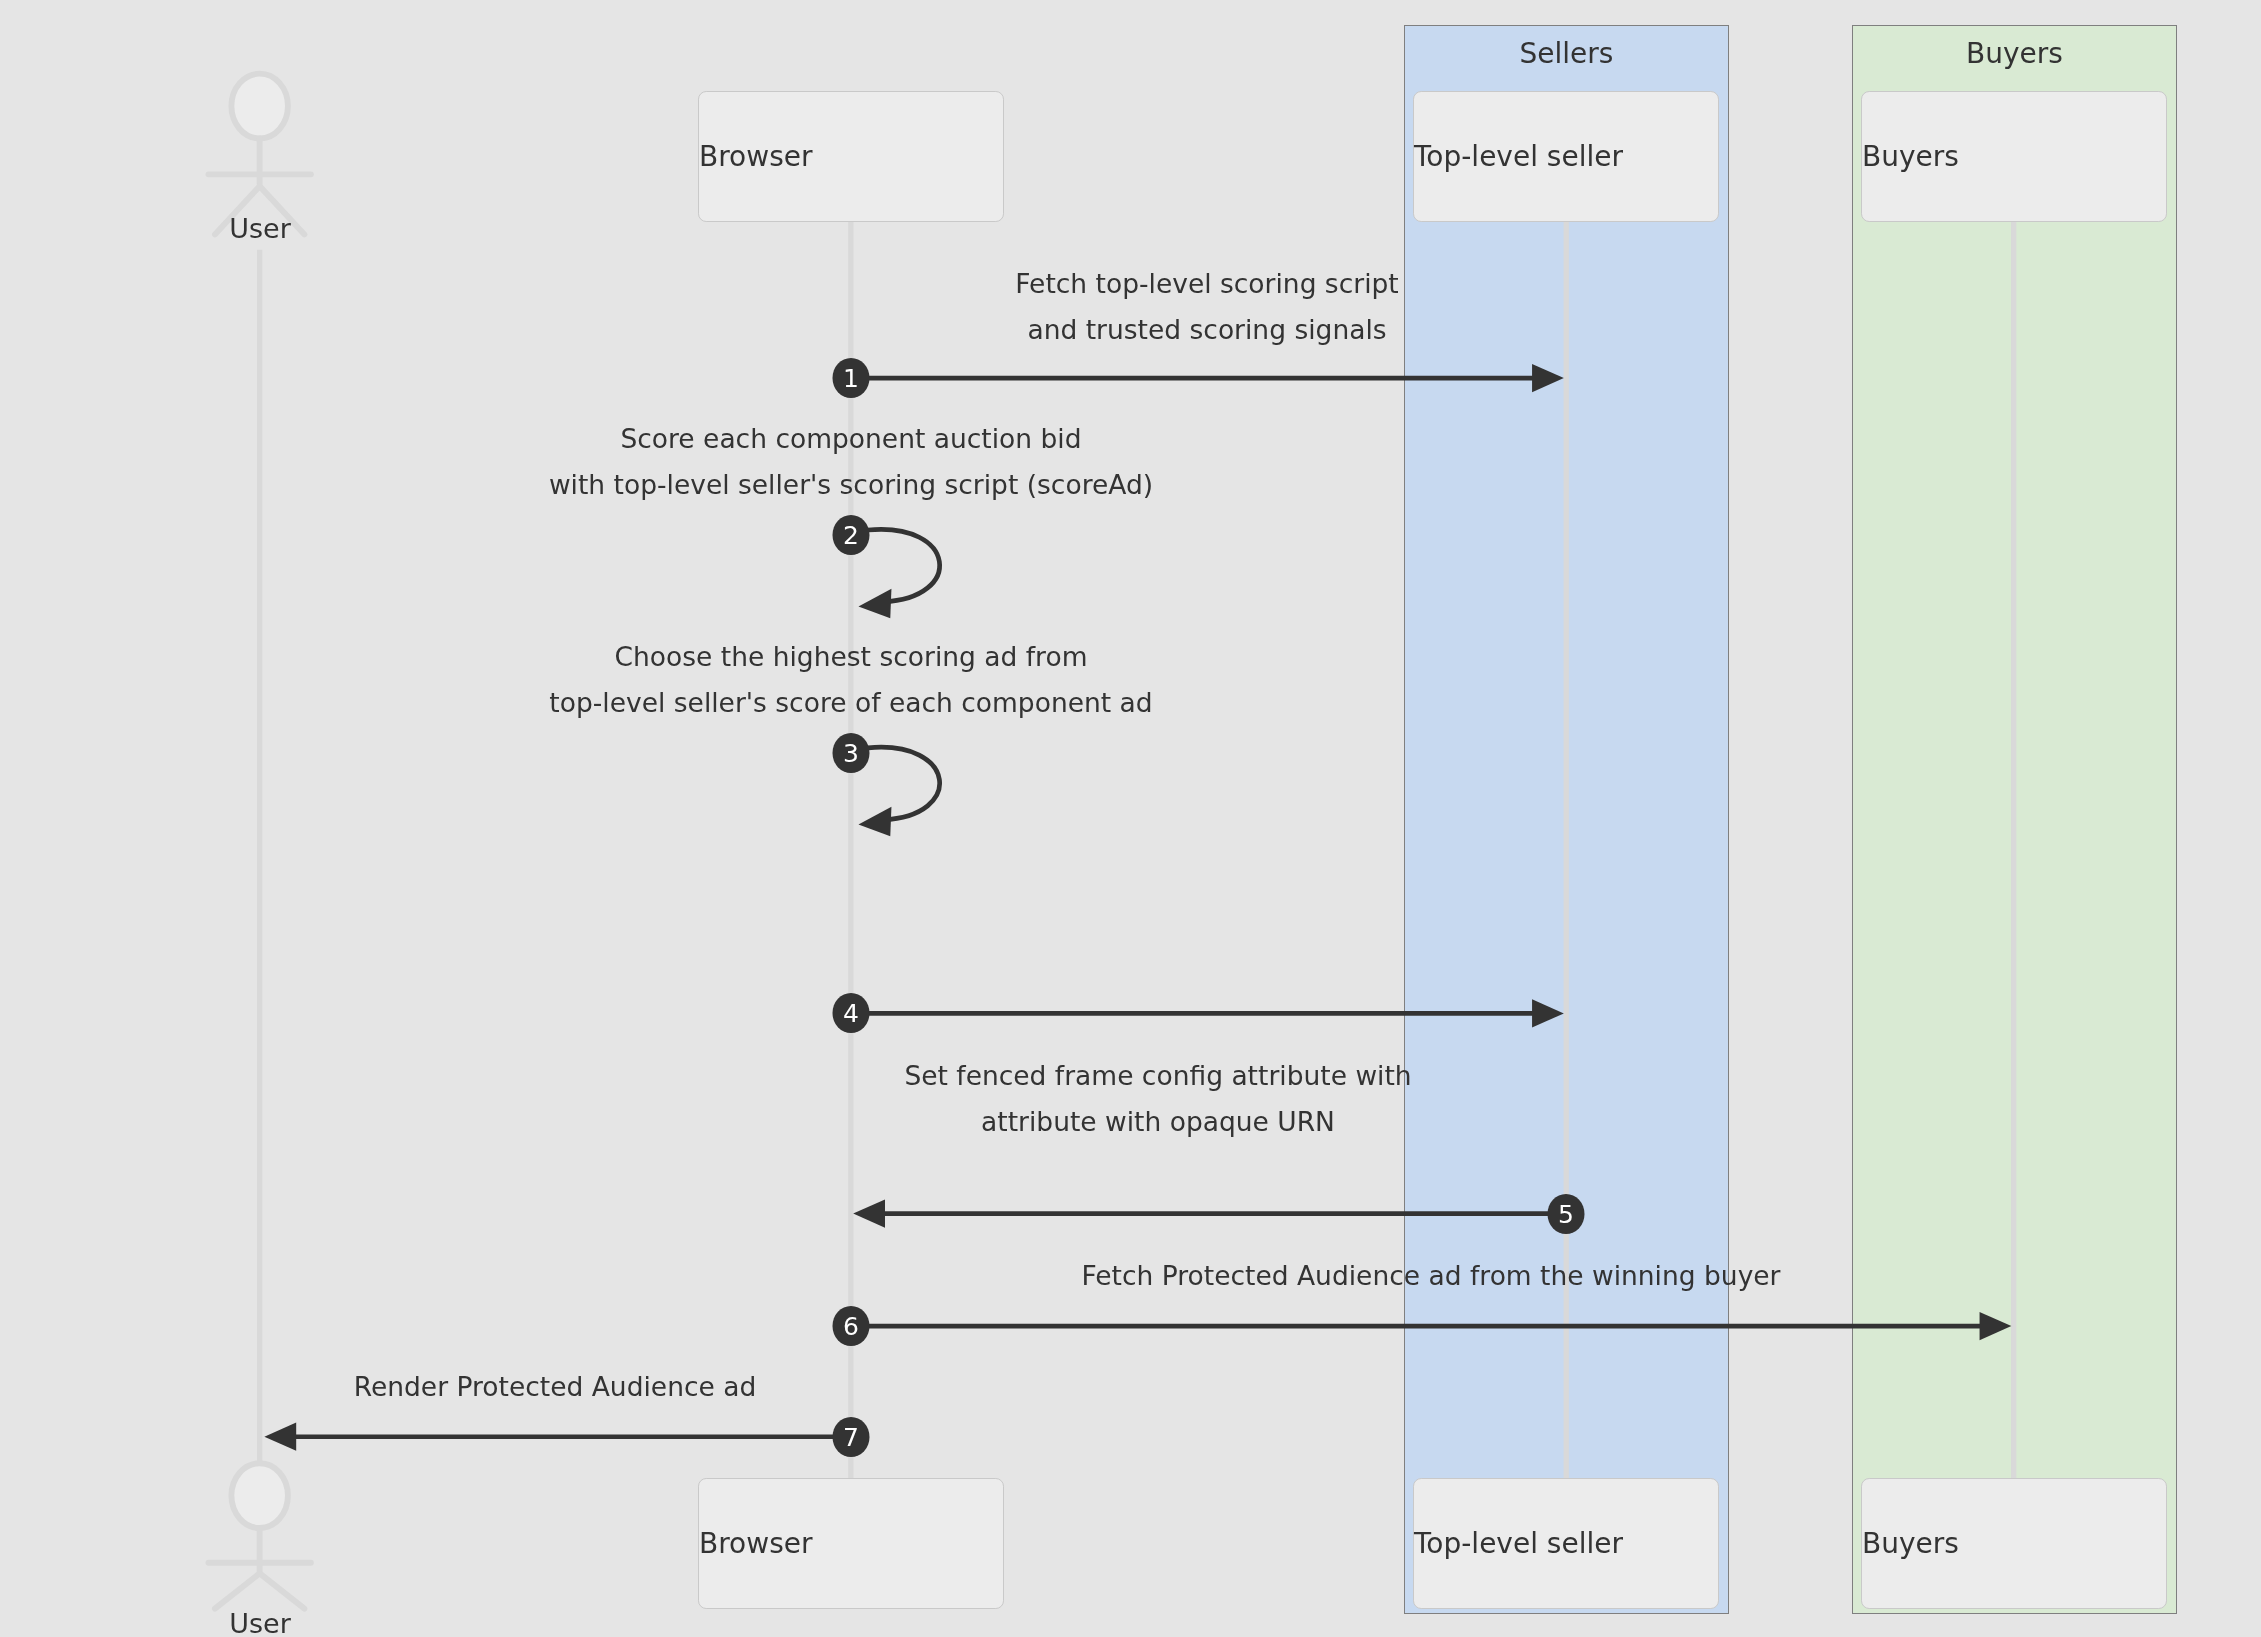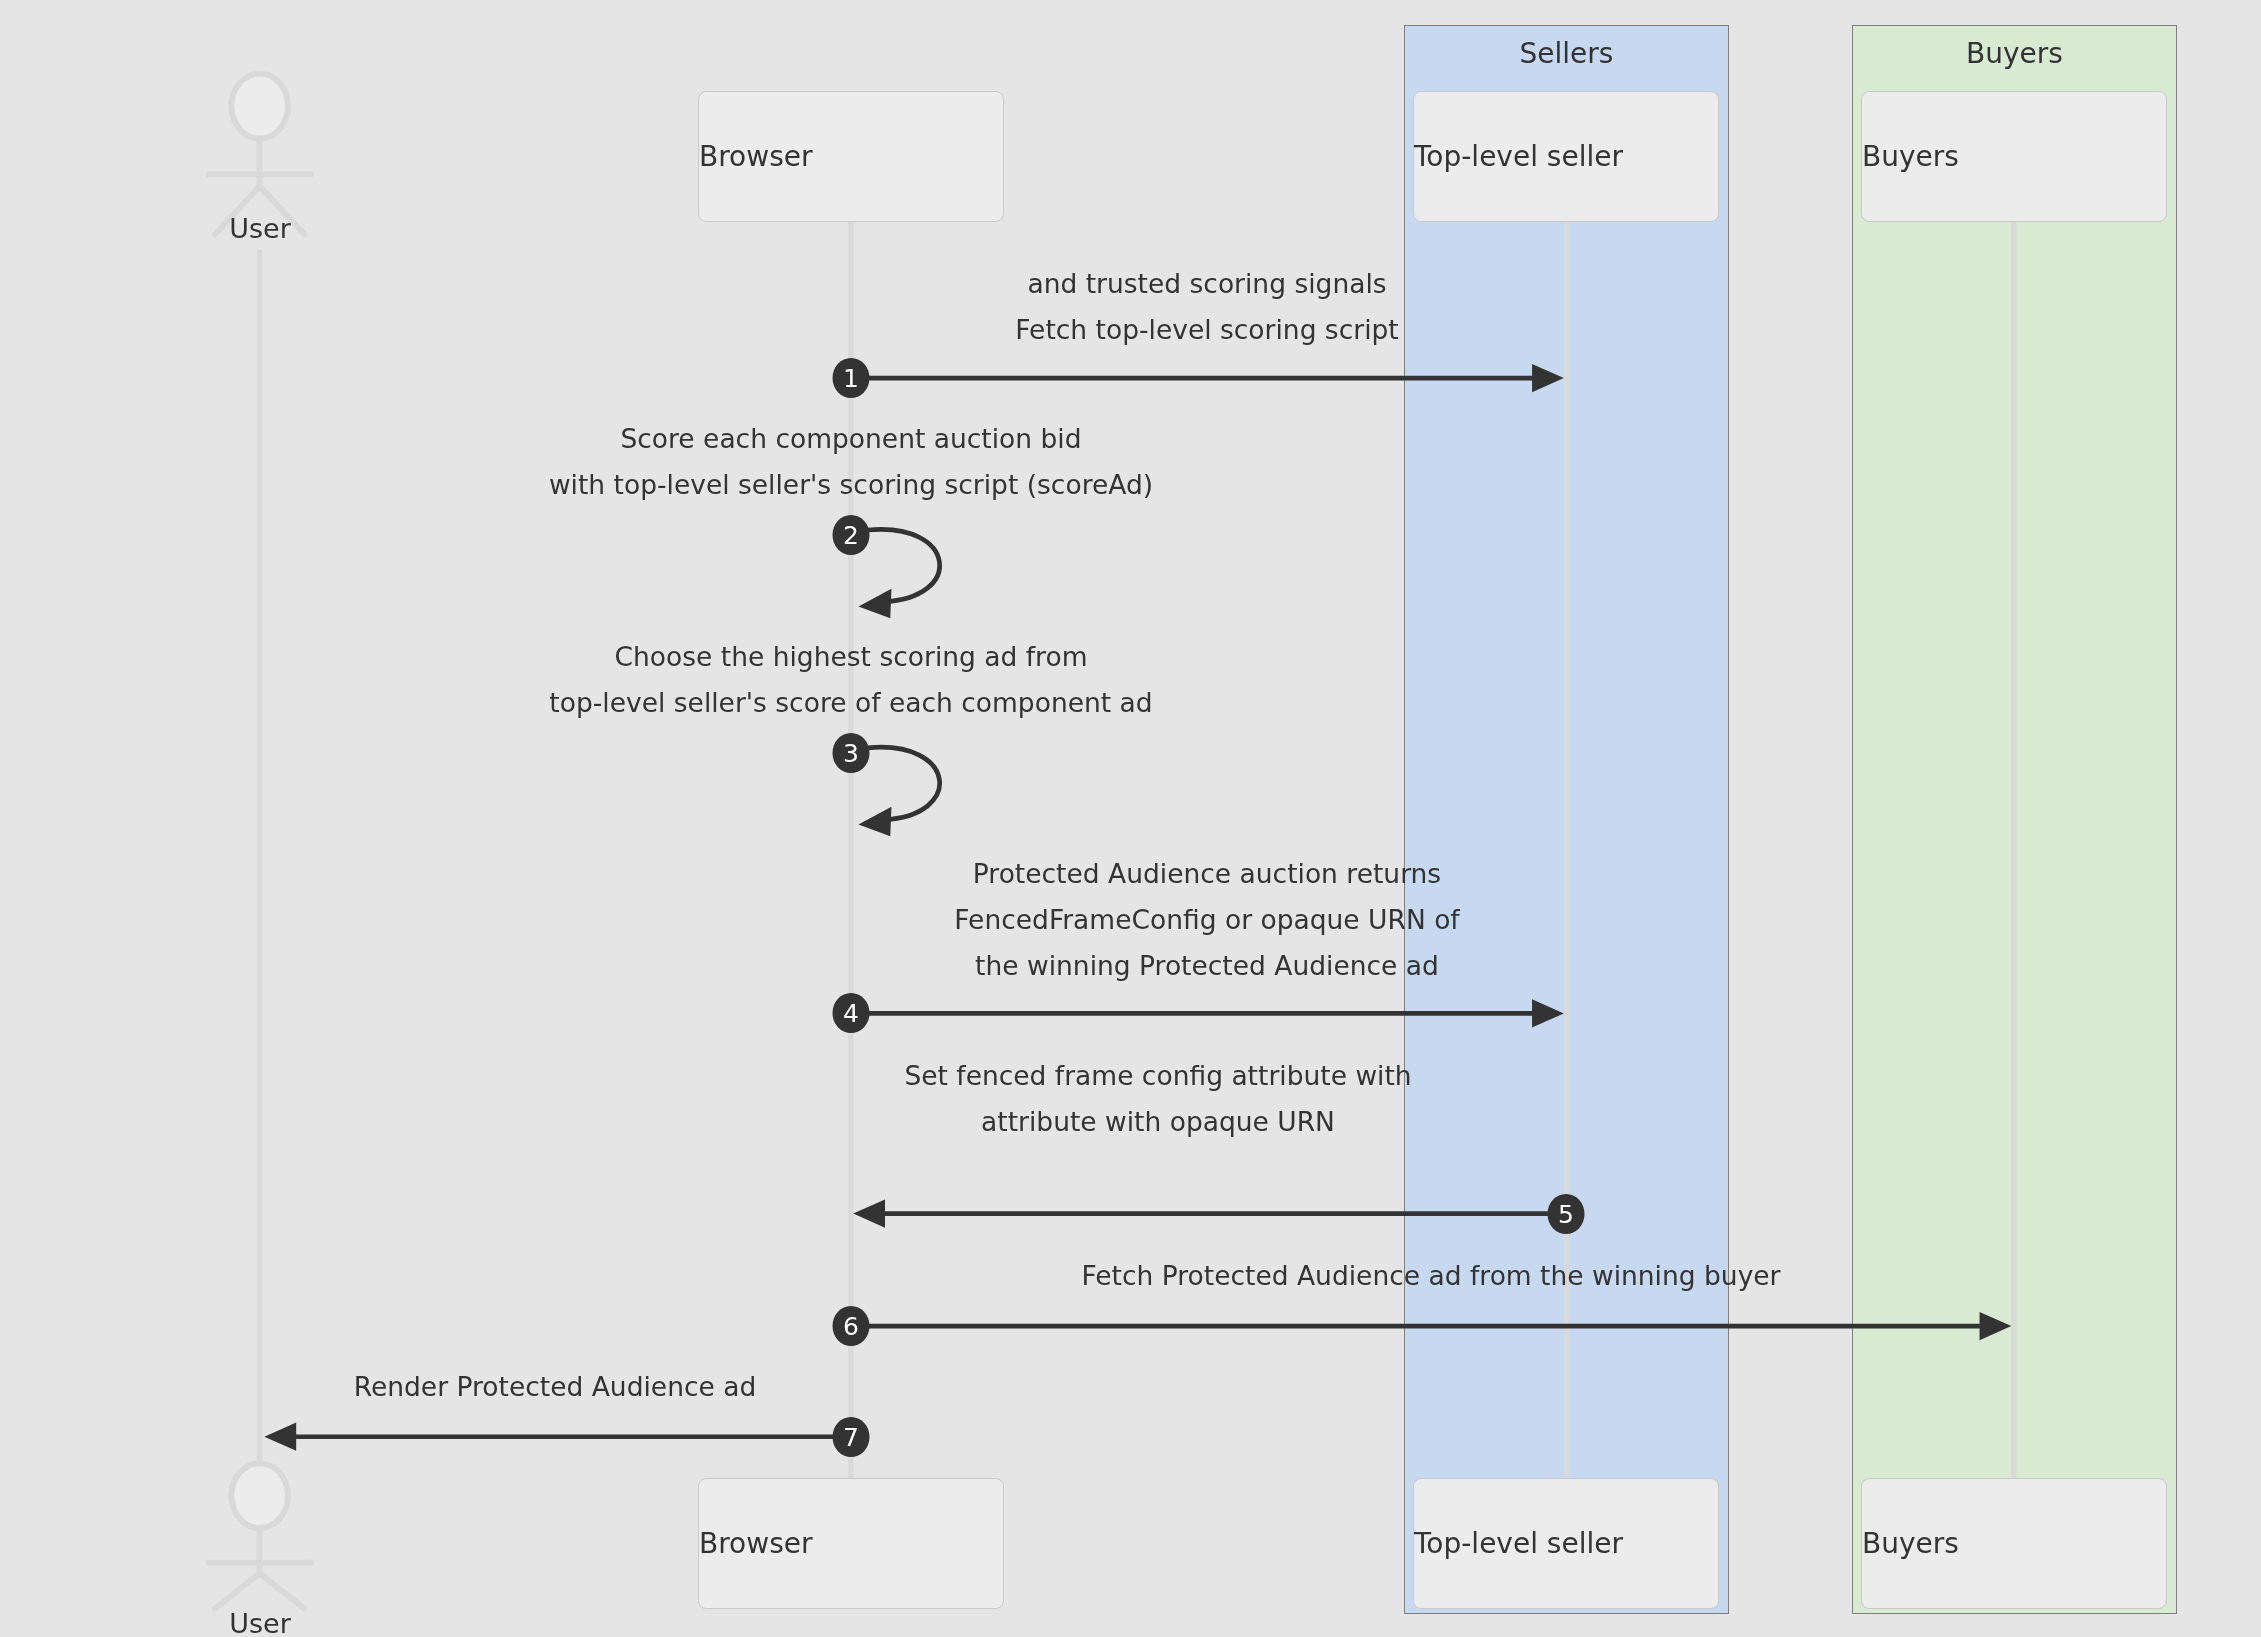--- a/index.html
+++ b/index.html
@@ -157,39 +157,34 @@
     <span>Top-level seller</span>
   </div>
   <div class="actor-box" style="left:1861px;top:1478px;">
     <span>Buyers</span>
   </div>
 
   <div class="actor-label" style="left:260px;top:228px;">User</div>
   <div class="actor-label" style="left:260px;top:1623px;">User</div>
 
   <div class="msg" style="left:1207px;top:261px;">
+    <div>Fetch top-level scoring script</div>
     <div>and trusted scoring signals</div>
-    <div>Fetch top-level scoring script</div>
   </div>
 
   <div class="msg" style="left:851px;top:416px;">
     <div>Score each component auction bid</div>
     <div>with top-level seller's scoring script (scoreAd)</div>
   </div>
 
   <div class="msg" style="left:851px;top:634px;">
     <div>Choose the highest scoring ad from</div>
     <div>top-level seller's score of each component ad</div>
   </div>
 
-  <div class="msg" style="left:1207px;top:851px;">
-    <div>Protected Audience auction returns</div>
-    <div>FencedFrameConfig or opaque URN of</div>
-    <div>the winning Protected Audience ad</div>
-  </div>
 
   <div class="msg" style="left:1158px;top:1053px;">
     <div>Set fenced frame config attribute with</div>
     <div>attribute with opaque URN</div>
   </div>
 
   <div class="msg" style="left:1431px;top:1253px;">
     <div>Fetch Protected Audience ad from the winning buyer</div>
   </div>
 

